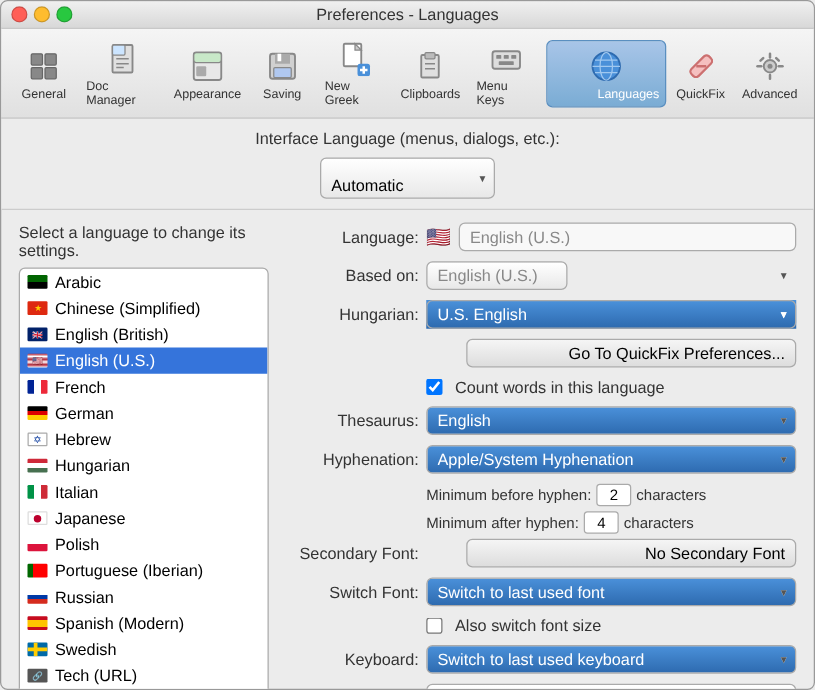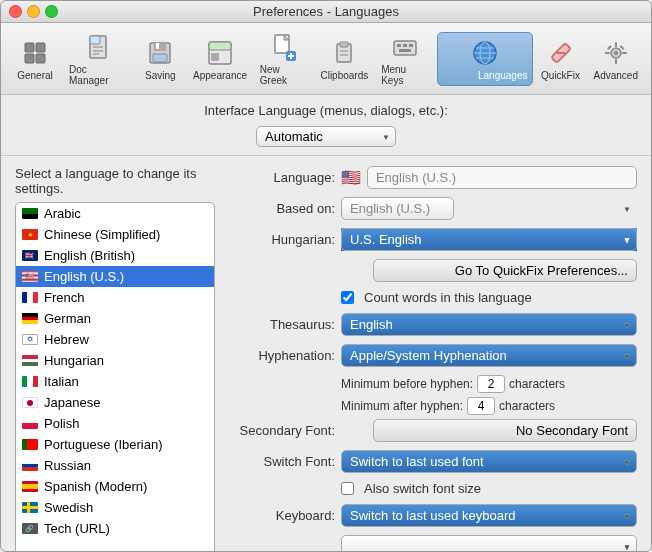--- a/index.html
+++ b/index.html
@@ -79,21 +79,21 @@
       align-items: center;
       gap: 8px;
       border-bottom: 1px solid #ccc;
       flex-direction: column;
     }
     .interface-lang-label { font-size: 13px; color: #333; }
     .interface-lang-select {
       background: linear-gradient(to bottom, #fff, #e8e8e8);
       border: 1px solid #aaa;
       border-radius: 5px;
-      padding: 2px 22px 2px 8px;
+      padding: 14px 22px 2px 8px;
       font-size: 13px;
       appearance: none;
       -webkit-appearance: none;
       position: relative;
       cursor: pointer;
       width: 140px;
     }
     .select-wrapper {
       position: relative;
       display: inline-block;
@@ -325,37 +325,37 @@
         <line x1="9" y1="14" x2="19" y2="14" stroke="#888" stroke-width="1.2"></line>
         <line x1="9" y1="18" x2="19" y2="18" stroke="#888" stroke-width="1.2"></line>
         <line x1="9" y1="21" x2="15" y2="21" stroke="#888" stroke-width="1.2"></line>
       </svg>
     </div>
     <span class="toolbar-label">Doc Manager</span>
   </div>
   <div class="toolbar-item">
     <div class="toolbar-icon">
       <svg width="28" height="28" viewBox="0 0 28 28" fill="none">
+        <rect x="3" y="3" width="22" height="22" rx="2" fill="#e8e8e8" stroke="#888" stroke-width="1.5"></rect>
+        <rect x="3" y="3" width="22" height="8" rx="2" fill="#c8e8c8" stroke="#888" stroke-width="1"></rect>
+        <rect x="5" y="14" width="8" height="8" rx="1" fill="#aaa"></rect>
+      </svg>
+    </div>
+    <span class="toolbar-label">Appearance</span>
+  </div>
+  <div class="toolbar-item">
+    <div class="toolbar-icon">
+      <svg width="28" height="28" viewBox="0 0 28 28" fill="none">
         <rect x="4" y="4" width="20" height="20" rx="2" fill="#d0d0d0" stroke="#888" stroke-width="1.5"></rect>
         <rect x="8" y="4" width="12" height="8" fill="#aaa"></rect>
         <rect x="10" y="4" width="3" height="6" fill="#fff"></rect>
         <rect x="7" y="15" width="14" height="8" rx="1" fill="#b0c8f0" stroke="#888" stroke-width="1"></rect>
       </svg>
     </div>
     <span class="toolbar-label">Saving</span>
-  </div>
-  <div class="toolbar-item">
-    <div class="toolbar-icon">
-      <svg width="28" height="28" viewBox="0 0 28 28" fill="none">
-        <rect x="3" y="3" width="22" height="22" rx="2" fill="#e8e8e8" stroke="#888" stroke-width="1.5"></rect>
-        <rect x="3" y="3" width="22" height="8" rx="2" fill="#c8e8c8" stroke="#888" stroke-width="1"></rect>
-        <rect x="5" y="14" width="8" height="8" rx="1" fill="#aaa"></rect>
-      </svg>
-    </div>
-    <span class="toolbar-label">Appearance</span>
   </div>
   <div class="toolbar-item">
     <div class="toolbar-icon">
       <svg width="28" height="28" viewBox="0 0 28 28" fill="none">
         <rect x="5" y="2" width="14" height="18" rx="1" fill="#fff" stroke="#888" stroke-width="1.5"></rect>
         <polygon points="14,2 19,7 14,7" fill="#ccc" stroke="#888" stroke-width="1"></polygon>
         <rect x="16" y="18" width="10" height="10" rx="2" fill="#4a90d9"></rect>
         <line x1="21" y1="20" x2="21" y2="26" stroke="white" stroke-width="2"></line>
         <line x1="18" y1="23" x2="24" y2="23" stroke="white" stroke-width="2"></line>
       </svg>

